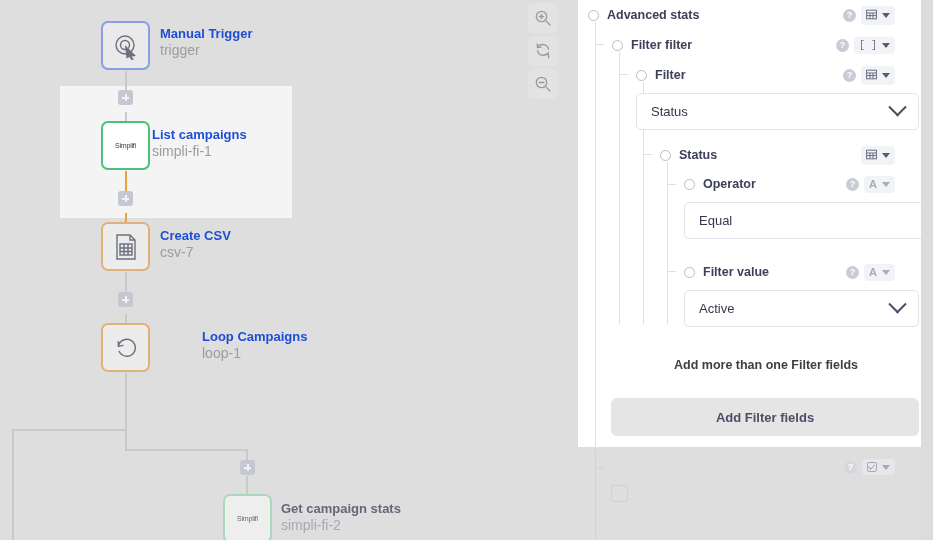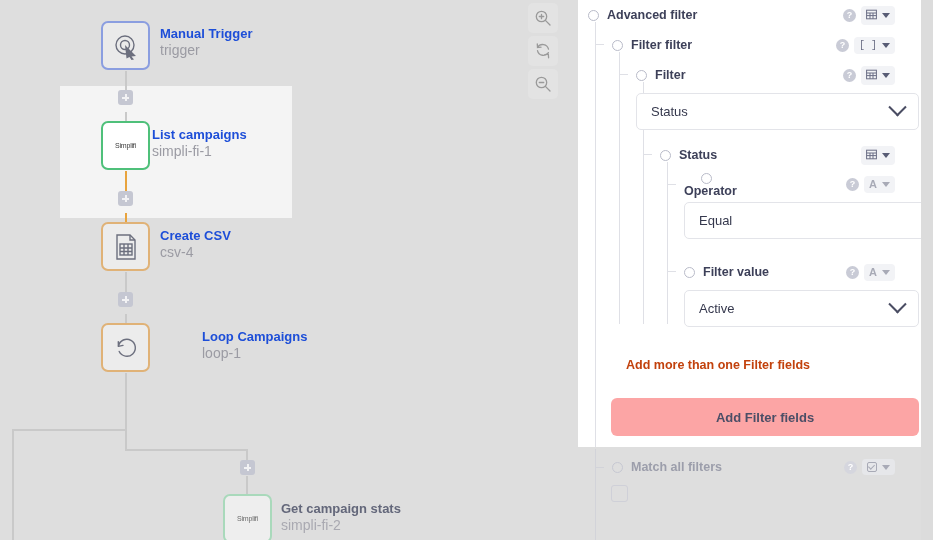--- a/index.html
+++ b/index.html
@@ -88,23 +88,23 @@
   .caret.muted{border-top-color:#a8aab6;}
 
   .select{
     position:absolute;height:37px;border:1px solid #e3e4e9;border-radius:5px;background:#ffffff;
     display:flex;align-items:center;justify-content:space-between;padding:0 14px;box-sizing:border-box;
   }
   .select-val{font-size:13px;color:#35384d;}
   .chev{width:11px;height:11px;border-right:2px solid #4a4d63;border-bottom:2px solid #4a4d63;
         transform:rotate(45deg) translate(-3px,-3px);}
 
-  .hint{position:absolute;font-size:12.5px;font-weight:bold;color:#c2410c;}
+  .hint{position:absolute;font-size:12.5px;font-weight:bold;color:#404040;margin-left:48px;}
   .addbtn{
-    position:absolute;height:38px;border-radius:6px;background:#fca5a5;
+    position:absolute;height:38px;border-radius:6px;background:#e5e5e5;
     display:flex;align-items:center;justify-content:center;
   }
   .addbtn span{font-size:13px;font-weight:bold;color:#4b4e66;}
 
   .chk{position:absolute;width:17px;height:17px;border:1.5px solid #cfd0d8;border-radius:3px;background:#dedede;box-sizing:border-box;}
   .desc{position:absolute;font-size:12px;color:#9b9da9;line-height:17px;width:262px;}
   .badge .chkglyph{width:10px;height:10px;border:1.3px solid #a8aab6;border-radius:2px;box-sizing:border-box;
                    display:flex;align-items:center;justify-content:center;}
   .badge .chkglyph::after{content:"";width:5px;height:2.5px;border-left:1.3px solid #a8aab6;border-bottom:1.3px solid #a8aab6;
                    transform:rotate(-45deg) translate(0px,-1px);}
@@ -169,21 +169,21 @@
           <svg width="26" height="28" viewBox="0 0 26 28" fill="none" stroke="#6c6f7e" stroke-width="1.4">
             <path d="M4 2 H17 L22 7 V26 H4 Z"></path>
               <path d="M17 2 V7 H22"></path>
             <rect x="7" y="11" width="12" height="11"></rect>
             <path d="M7 15 H19 M7 18.5 H19 M11 11 V22 M15 11 V22"></path>
           </svg>
         </span>
       </div>
       <div class="node-label" style="left:160px;top:228px;">
         <div class="node-title">Create CSV</div>
-        <div class="node-sub">csv-4</div>
+        <div class="node-sub">csv-7</div>
       </div>
     </div>
 
     <div class="node">
       <div class="node-box orange" style="left:101px;top:323px;">
         <span>
           <svg width="28" height="28" viewBox="0 0 28 28" fill="none" stroke="#6c6f7e" stroke-width="1.4" stroke-linecap="round">
             <path d="M6.5 12 A8.5 8.5 0 1 1 7.2 17.5"></path>
             <path d="M6.4 12.4 L6.3 7.6 M6.4 12.4 L11 11.4"></path>
           </svg>
@@ -247,21 +247,21 @@
 
     <div class="tick" style="left:17px;top:44px;"></div>
     <div class="tick" style="left:41px;top:74px;"></div>
     <div class="tick" style="left:65px;top:154px;"></div>
     <div class="tick" style="left:89px;top:184px;"></div>
     <div class="tick" style="left:89px;top:271px;"></div>
     <div class="tick muted" style="left:17px;top:467px;"></div>
 
     <div class="row" style="left:10px;top:4px;">
       <div class="circ"></div>
-      <span class="row-label">Advanced filter</span>
+      <span class="row-label">Advanced stats</span>
     </div>
     <div class="rowtools" style="right:26px;top:4px;">
       <span class="help">?</span>
       <span class="badge">
         <span class="gl">
           <svg width="11" height="11" viewBox="0 0 11 11" fill="none" stroke="#6b6e85" stroke-width="1">
               <rect x="0.6" y="1.2" width="9.8" height="8.6"></rect>
               <path d="M0.6 4 H10.4 M0.6 6.6 H10.4 M4 4 V9.8 M7 4 V9.8"></path>
             </svg>
         </span>
@@ -312,21 +312,21 @@
         <span class="gl">
           <svg width="11" height="11" viewBox="0 0 11 11" fill="none" stroke="#6b6e85" stroke-width="1">
               <rect x="0.6" y="1.2" width="9.8" height="8.6"></rect>
               <path d="M0.6 4 H10.4 M0.6 6.6 H10.4 M4 4 V9.8 M7 4 V9.8"></path>
             </svg>
         </span>
         <span class="caret"></span>
       </span>
     </div>
 
-    <div class="row" style="left:106px;top:173px;flex-direction:column;">
+    <div class="row" style="left:106px;top:173px;">
       <div class="circ"></div>
       <span class="row-label">Operator</span>
     </div>
     <div class="rowtools" style="right:26px;top:173px;">
       <span class="help">?</span>
       <span class="badge">
         <span class="gl muted" style="font-weight:bold;">A</span>
         <span class="caret muted"></span>
       </span>
     </div>
@@ -351,24 +351,20 @@
     <div class="select" style="left:106px;top:290px;width:235px;">
       <span class="select-val">Active</span>
       <span class="chev"></span>
     </div>
 
     <div class="hint" style="left:48px;top:358px;">Add more than one Filter fields</div>
     <div class="addbtn" style="left:33px;top:398px;width:308px;">
       <span>Add Filter fields</span>
     </div>
 
-    <div class="row" style="left:34px;top:456px;">
-      <div class="circ muted"></div>
-      <span class="row-label muted">Match all filters</span>
-    </div>
     <div class="rowtools" style="right:26px;top:456px;">
       <span class="help muted">?</span>
       <span class="badge muted">
         <span class="chkglyph"></span>
         <span class="caret muted"></span>
       </span>
     </div>
 
     <div class="chk" style="left:33px;top:485px;"></div>
   </div>

